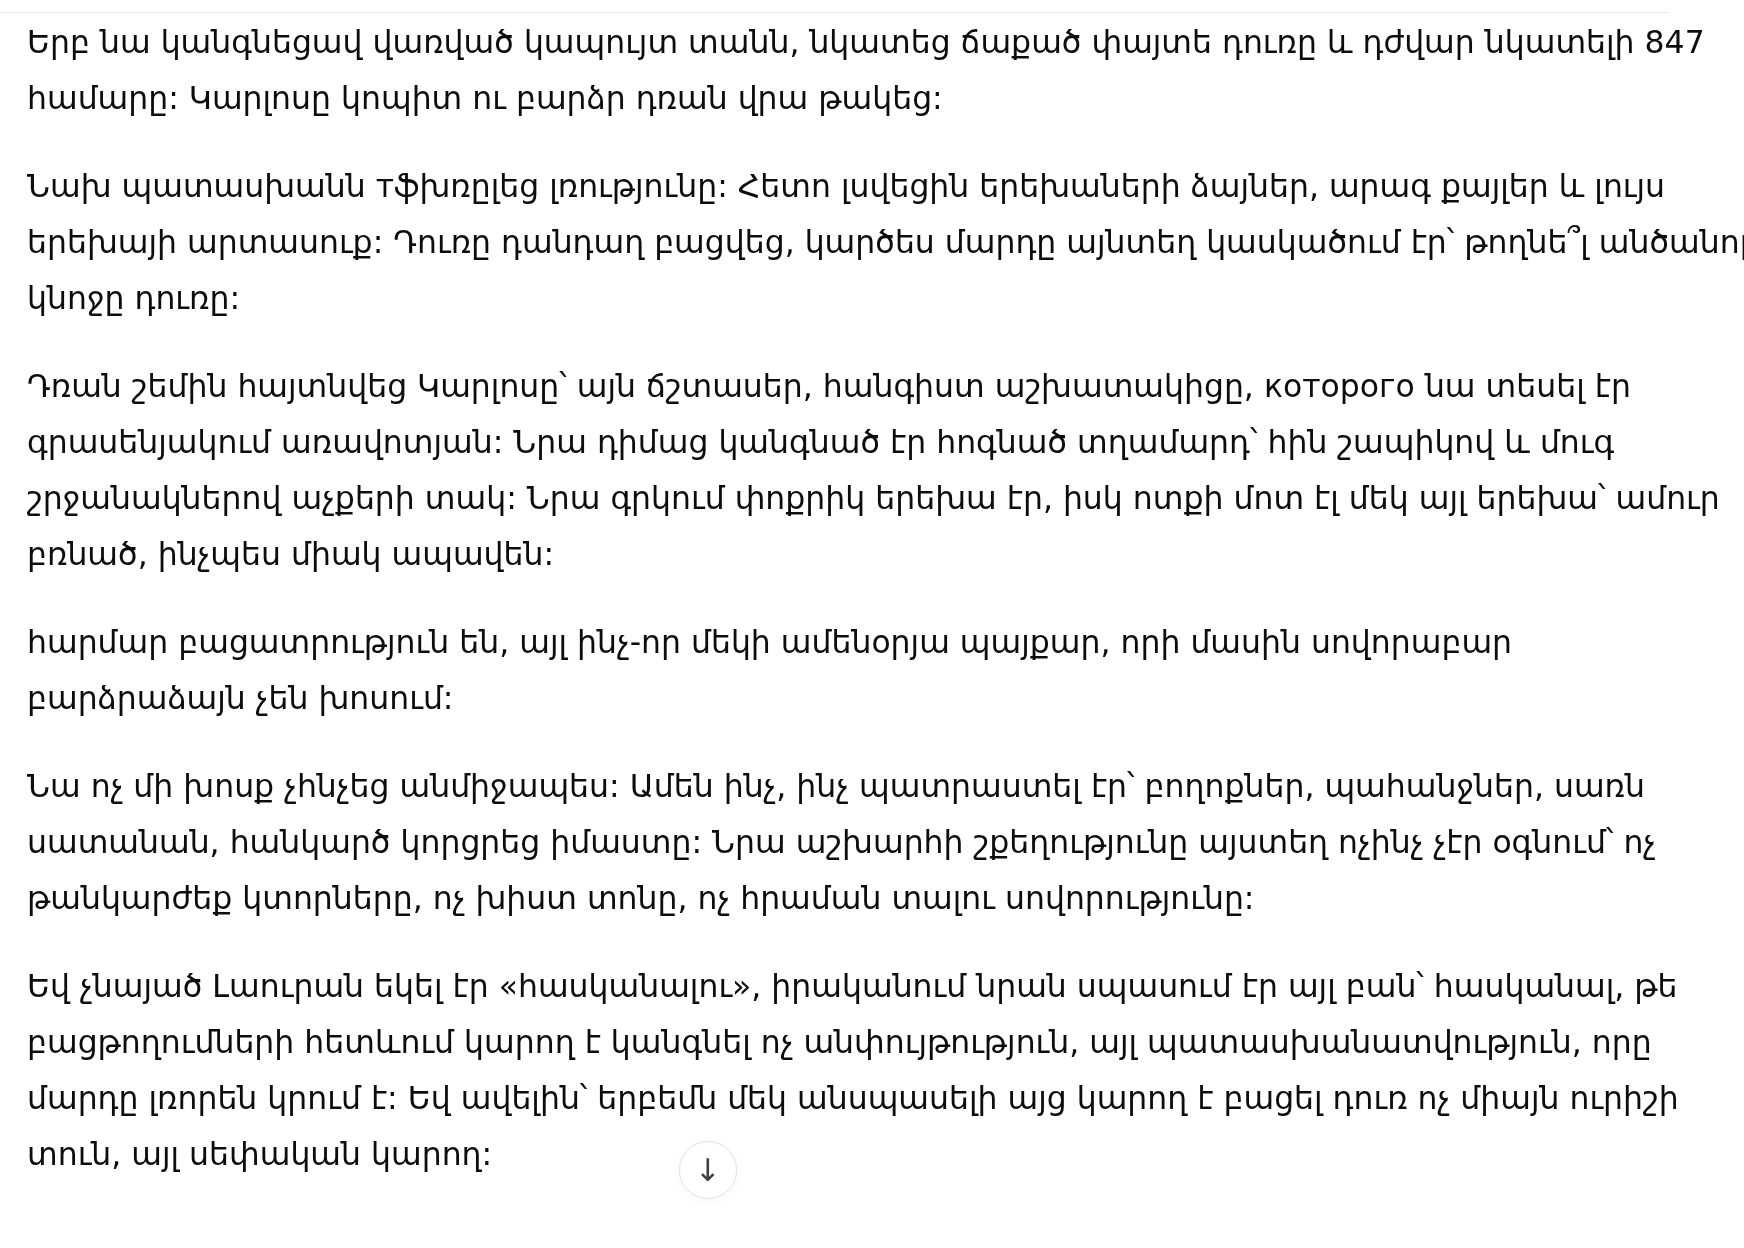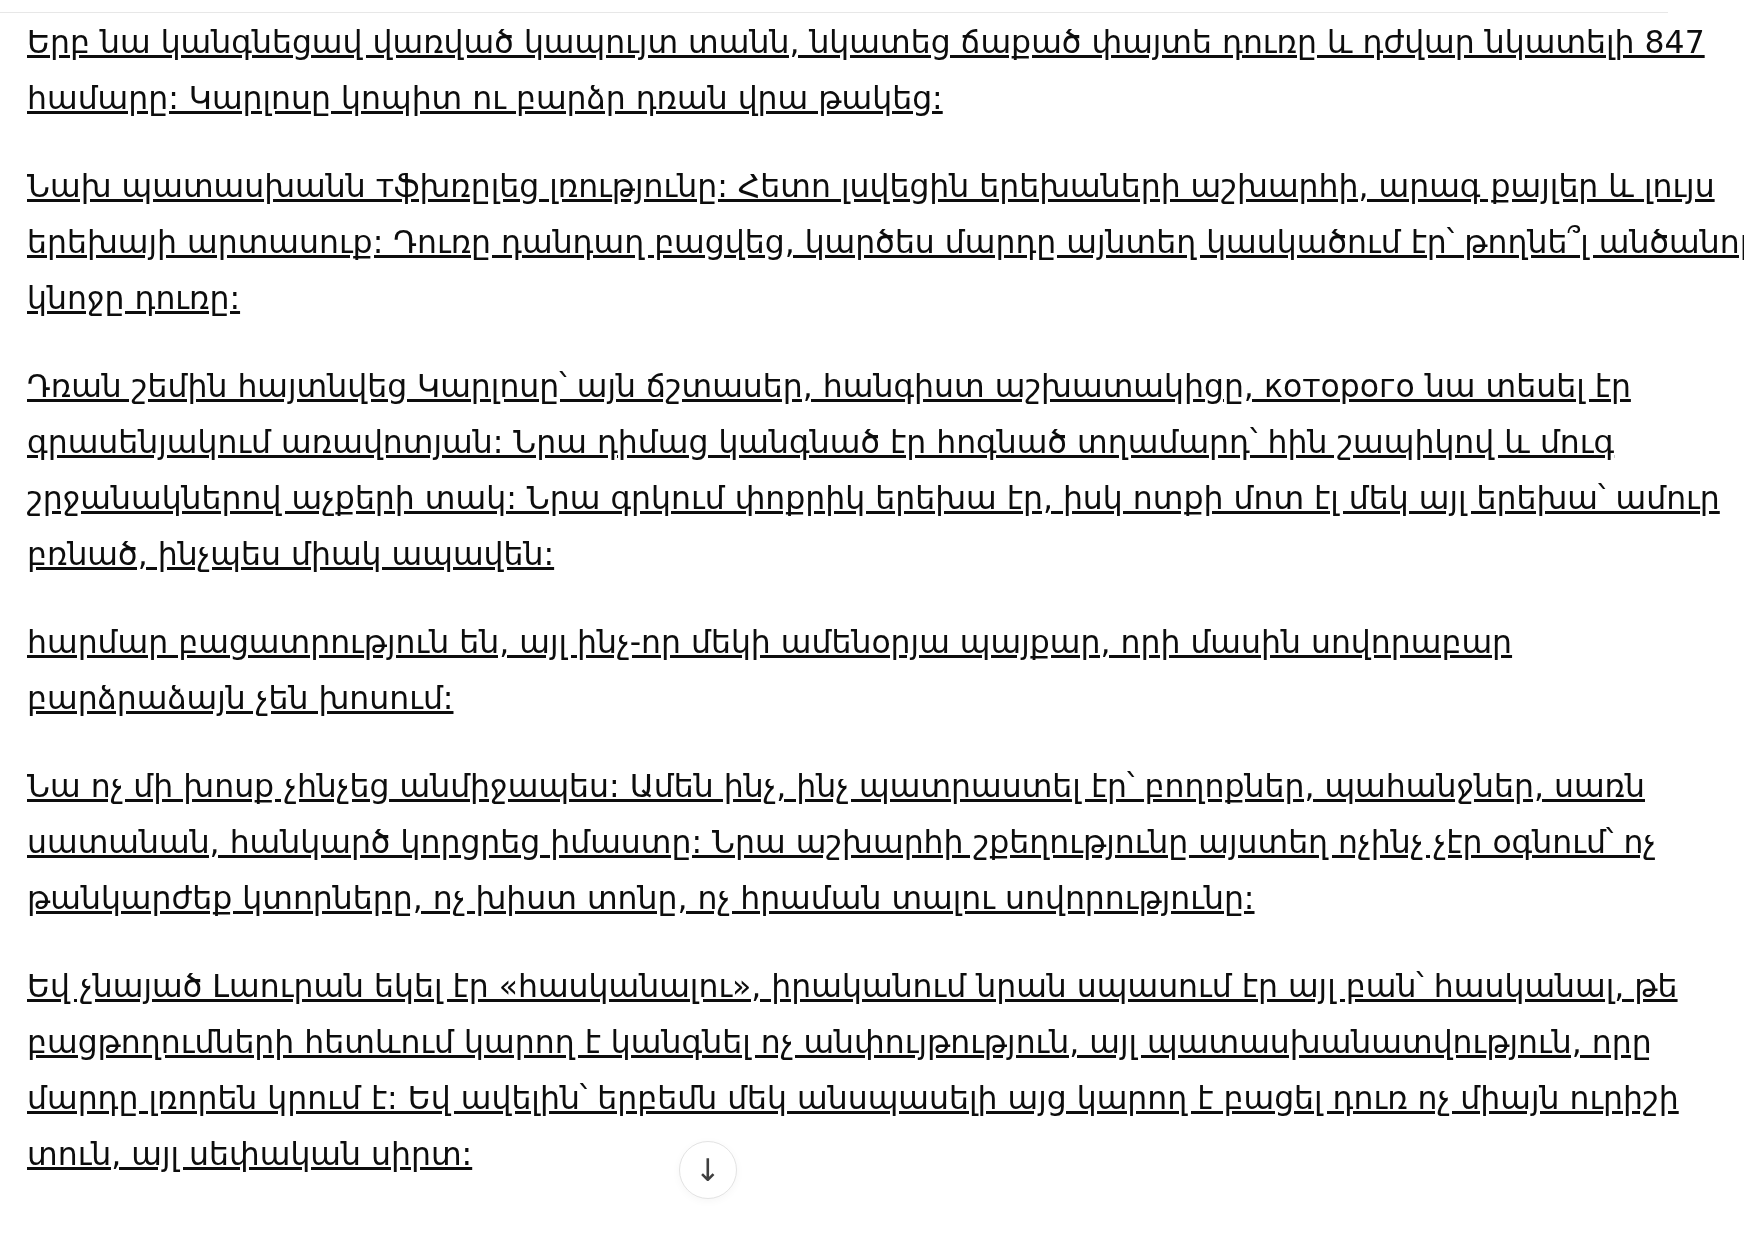--- a/index.html
+++ b/index.html
@@ -23,21 +23,20 @@
     position: absolute;
     top: 14px;
     left: 27px;
     width: 1700px;
     color: #0d0d0d;
     font-size: 31.5px;
     line-height: 56px;
   }
   .content p {
     margin: 0 0 32px 0;
-    text-decoration: underline;
   }
   .line {
     display: block;
     white-space: nowrap;
   }
   .scroll-btn {
     position: absolute;
     left: 679px;
     top: 1141px;
     width: 58px;
@@ -63,21 +62,21 @@
 <body>
 
 <div class="top-divider"></div>
 
 <main class="content">
   <p>
     <span class="line">Երբ նա կանգնեցավ վառված կապույտ տանն, նկատեց ճաքած փայտե դուռը և դժվար նկատելի 847</span>
     <span class="line">համարը: Կարլոսը կոպիտ ու բարձր դռան վրա թակեց:</span>
   </p>
   <p>
-    <span class="line">Նախ պատասխանն тֆխռըլեց լռությունը: Հետո լսվեցին երեխաների աշխարհի, արագ քայլեր և լույս</span>
+    <span class="line">Նախ պատասխանն тֆխռըլեց լռությունը: Հետո լսվեցին երեխաների ձայներ, արագ քայլեր և լույս</span>
     <span class="line">երեխայի արտասուք: Դուռը դանդաղ բացվեց, կարծես մարդը այնտեղ կասկածում էր՝ թողնե՞լ անծանոթ</span>
     <span class="line">կնոջը դուռը:</span>
   </p>
   <p>
     <span class="line">Դռան շեմին հայտնվեց Կարլոսը՝ այն ճշտասեր, հանգիստ աշխատակիցը, которого նա տեսել էր</span>
     <span class="line">գրասենյակում առավոտյան: Նրա դիմաց կանգնած էր հոգնած տղամարդ՝ հին շապիկով և մուգ</span>
     <span class="line">շրջանակներով աչքերի տակ: Նրա գրկում փոքրիկ երեխա էր, իսկ ոտքի մոտ էլ մեկ այլ երեխա՝ ամուր</span>
     <span class="line">բռնած, ինչպես միակ ապավեն:</span>
   </p>
   <p>
@@ -86,19 +85,19 @@
   </p>
   <p>
     <span class="line">Նա ոչ մի խոսք չհնչեց անմիջապես: Ամեն ինչ, ինչ պատրաստել էր՝ բողոքներ, պահանջներ, սառն</span>
     <span class="line">սատանան, հանկարծ կորցրեց իմաստը: Նրա աշխարհի շքեղությունը այստեղ ոչինչ չէր օգնում՝ ոչ</span>
     <span class="line">թանկարժեք կտորները, ոչ խիստ տոնը, ոչ հրաման տալու սովորությունը:</span>
   </p>
   <p>
     <span class="line">Եվ չնայած Լաուրան եկել էր «հասկանալու», իրականում նրան սպասում էր այլ բան՝ հասկանալ, թե</span>
     <span class="line">բացթողումների հետևում կարող է կանգնել ոչ անփույթություն, այլ պատասխանատվություն, որը</span>
     <span class="line">մարդը լռորեն կրում է: Եվ ավելին՝ երբեմն մեկ անսպասելի այց կարող է բացել դուռ ոչ միայն ուրիշի</span>
-    <span class="line">տուն, այլ սեփական սիրտ:</span>
+    <span class="line">տուն, այլ սեփական կարող:</span>
   </p>
 </main>
 
 <button class="scroll-btn">
   <span class="arrow">↓</span>
 </button>
 
 </body></html>

